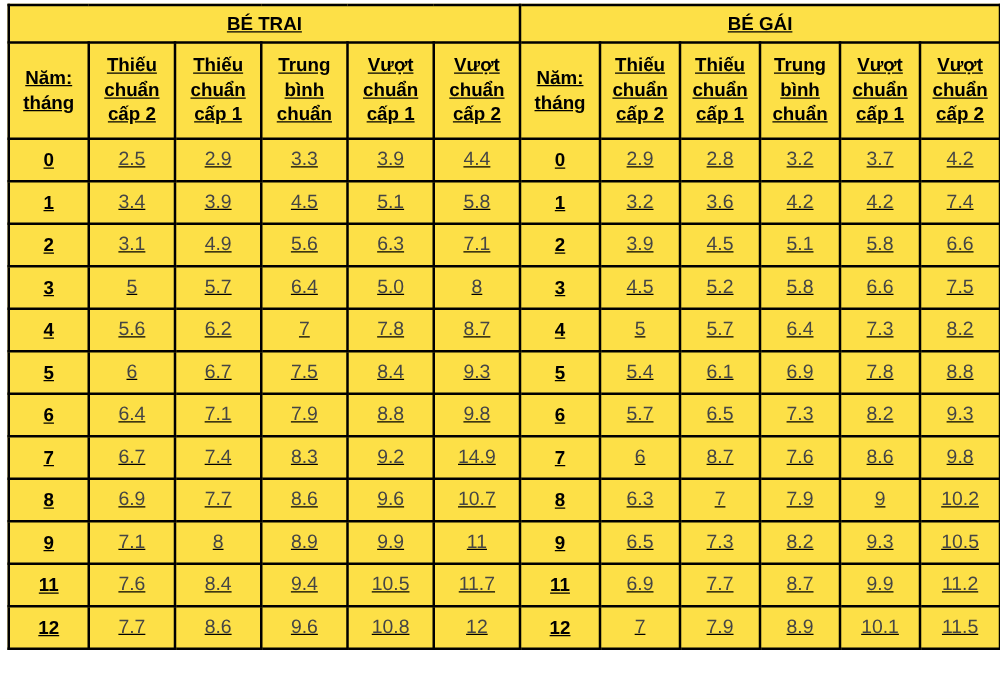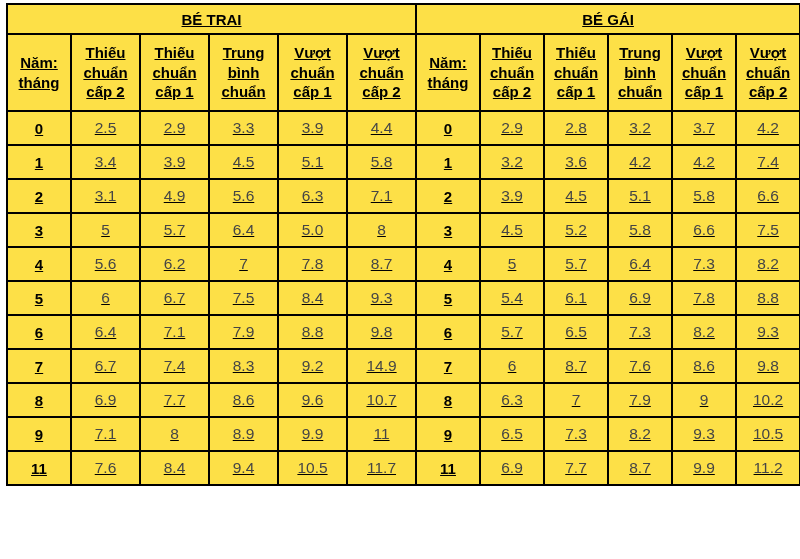--- a/index.html
+++ b/index.html
@@ -266,15 +266,29 @@
           <td class="value-cell">9.4</td>
           <td class="value-cell">10.5</td>
           <td class="value-cell">11.7</td>
           <td class="month-cell">11</td>
           <td class="value-cell">6.9</td>
           <td class="value-cell">7.7</td>
           <td class="value-cell">8.7</td>
           <td class="value-cell">9.9</td>
           <td class="value-cell">11.2</td>
         </tr>
+        <tr>
+          <td class="month-cell">12</td>
+          <td class="value-cell">7.7</td>
+          <td class="value-cell">8.6</td>
+          <td class="value-cell">9.6</td>
+          <td class="value-cell">10.8</td>
+          <td class="value-cell">12</td>
+          <td class="month-cell">12</td>
+          <td class="value-cell">7</td>
+          <td class="value-cell">7.9</td>
+          <td class="value-cell">8.9</td>
+          <td class="value-cell">10.1</td>
+          <td class="value-cell">11.5</td>
+        </tr>
       </tbody>
   </table>
 </div>
 
 </body></html>

